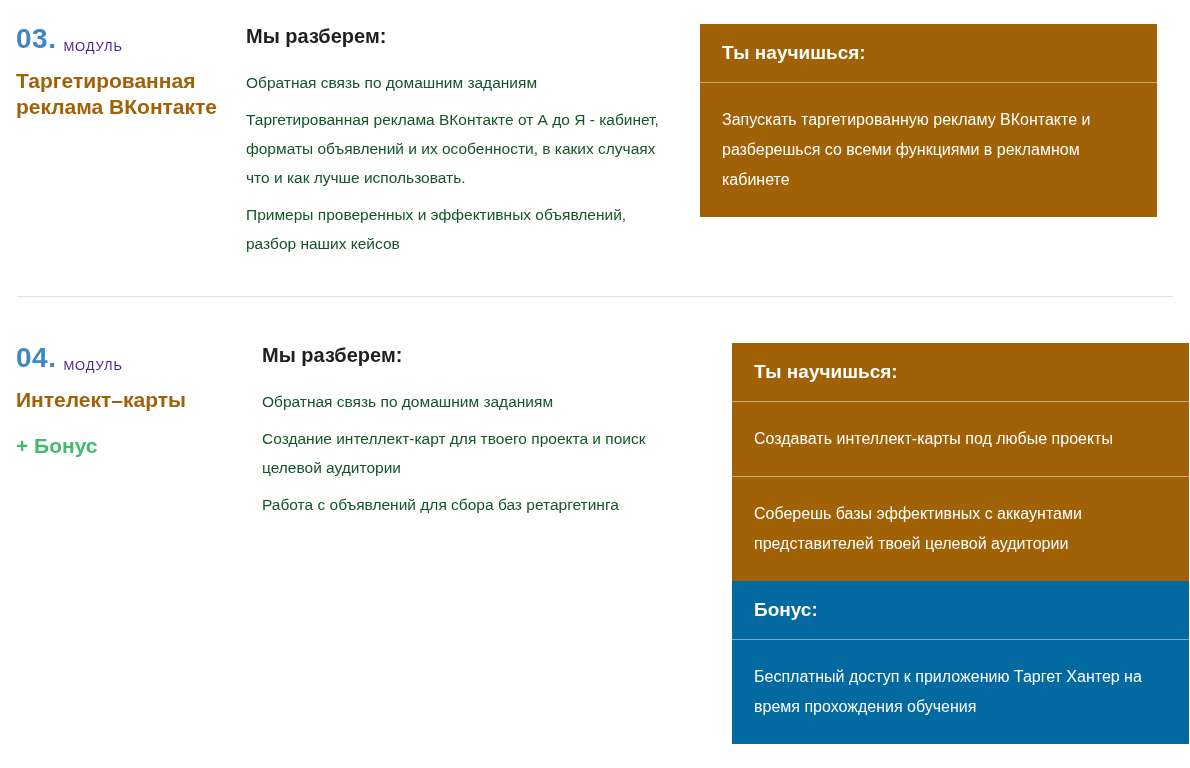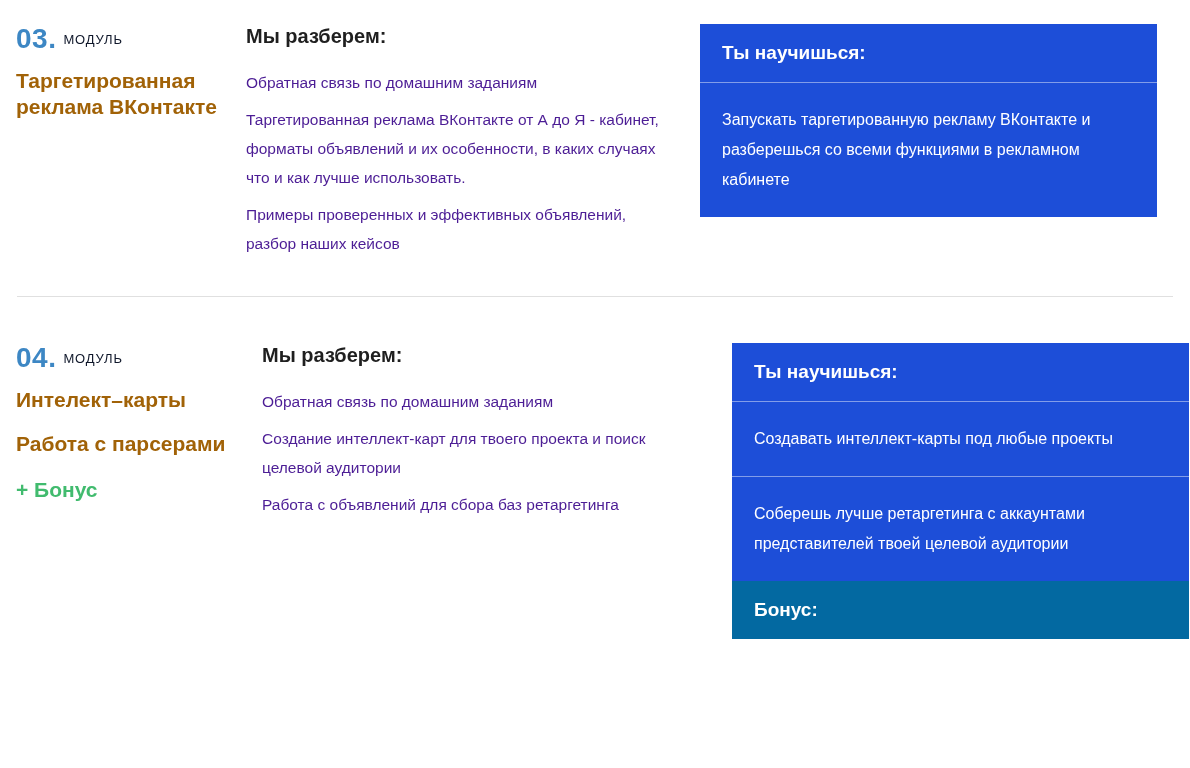--- a/index.html
+++ b/index.html
@@ -24,30 +24,30 @@
 
   .divider {
     border: none;
     border-top: 1px solid #e0e0e0;
     margin: 0 17px 0 17px;
     height: 0;
   }
 
   
   .col-left { padding-right: 20px; }
-  .module-number-row { display: flex; align-items: center; }
+  .module-number-row { display: flex; align-items: flex-end; }
   .module-number {
     color: #3d87c4;
     font-size: 28px;
     font-weight: bold;
     line-height: 30px;
     letter-spacing: 0.5px;
   }
   .module-number-label {
-    color: #0f172a;
+    color: #4c1d95;
     font-size: 13px;
     text-transform: uppercase;
     letter-spacing: 0.8px;
     margin-left: 7px;
   }
   .module-title {
     margin: 14px 0 0 0;
     color: #a16207;
     font-size: 21px;
     font-weight: bold;
@@ -66,30 +66,30 @@
   .col-mid { padding-right: 30px; }
   .breakdown-heading {
     margin: 0;
     color: #1f1f1f;
     font-size: 20px;
     font-weight: bold;
     line-height: 24px;
   }
   .breakdown-item {
     margin: 8px 0 0 0;
-    color: #4c1d95;
+    color: #14532d;
     font-size: 15.5px;
     line-height: 29px;
   }
   .breakdown-item:first-of-type { margin-top: 20px; }
 
   
   .col-right { }
   .card { width: 457px; color: #ffffff; }
-  .card-blue { background: #1d4ed8; }
+  .card-blue { background: #a16207; }
   .card-green { background: #0369a1; }
   .card > * + * { border-top: 1px solid rgba(255,255,255,0.45); }
   .card-header {
     padding: 18px 22px;
     font-size: 19px;
     font-weight: bold;
     line-height: 22px;
   }
   .card-item {
     padding: 22px 22px;
@@ -128,36 +128,36 @@
 
   <hr class="divider">
 
   <section class="module-section section-2">
     <div class="col-left">
       <div class="module-number-row">
         <span class="module-number">04.</span>
         <span class="module-number-label">модуль</span>
       </div>
       <h2 class="module-title">Интелект–карты</h2>
-      <h2 class="module-title">Работа с парсерами</h2>
       <div class="bonus-label">+ Бонус</div>
     </div>
 
     <div class="col-mid">
       <h3 class="breakdown-heading">Мы разберем:</h3>
       <p class="breakdown-item">Обратная связь по домашним заданиям</p>
       <p class="breakdown-item">Создание интеллект-карт для твоего проекта и поиск целевой аудитории</p>
       <p class="breakdown-item">Работа с объявлений для сбора баз ретаргетинга</p>
     </div>
 
     <div class="col-right">
       <div class="card card-blue">
         <div class="card-header">Ты научишься:</div>
         <div class="card-item">Создавать интеллект-карты под любые проекты</div>
-        <div class="card-item">Соберешь лучше ретаргетинга с аккаунтами представителей твоей целевой аудитории</div>
+        <div class="card-item">Соберешь базы эффективных с аккаунтами представителей твоей целевой аудитории</div>
       </div>
       <div class="card card-green">
         <div class="card-header">Бонус:</div>
+        <div class="card-item">Бесплатный доступ к приложению Таргет Хантер на время прохождения обучения</div>
       </div>
     </div>
   </section>
 
 </div>
 
 </body></html>

